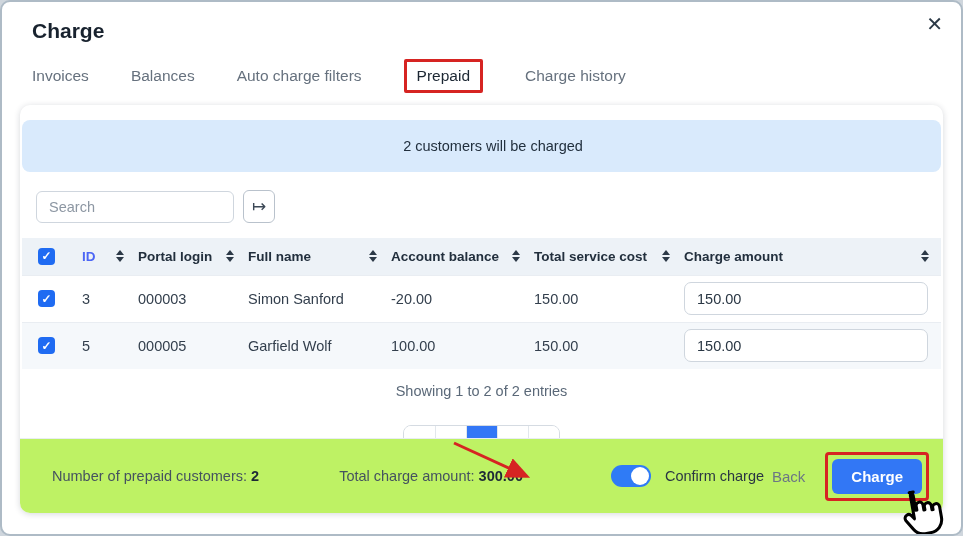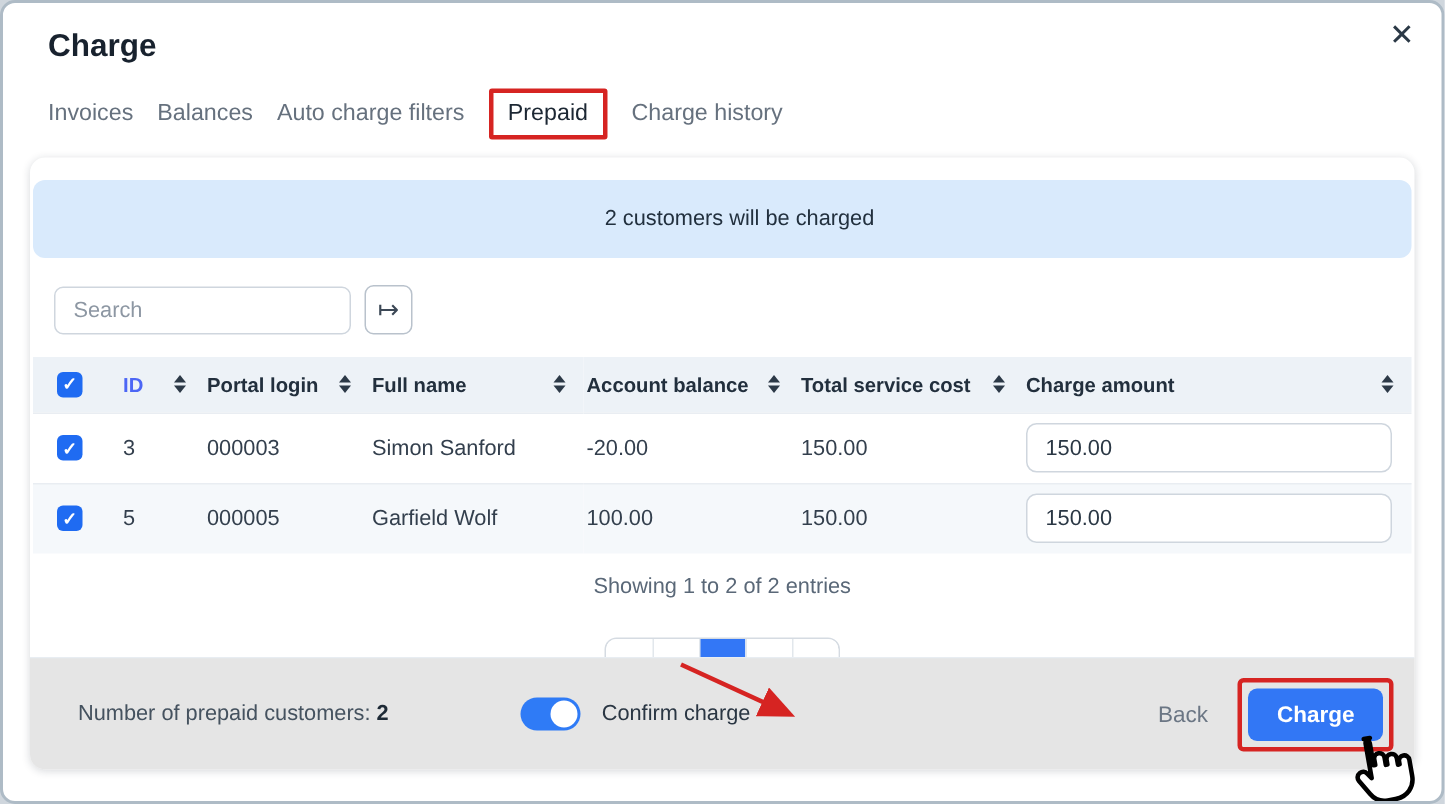--- a/index.html
+++ b/index.html
@@ -6,21 +6,21 @@
   html,body { width: 963px; height: 536px; background: #cfd6dd; font-family: "Liberation Sans", sans-serif; }
   .modal {
     position: relative; width: 963px; height: 536px; background: #fff;
     border: 2px solid #aebbc6; border-radius: 10px; overflow: hidden;
   }
   
   .modal-header { padding: 17px 30px 0; }
   .title { font-size: 21px; font-weight: 700; color: #18222e; }
   .close { position: absolute; top: 8px; right: 14px; font-size: 20px; color: #2b3946; cursor: pointer; padding: 4px; line-height: 1; }
   
-  .tabs { display: flex; align-items: center; gap: 16px; padding: 0 0 0 30px; margin-top: 16px; height: 34px; }
+  .tabs { display: flex; align-items: center; gap: 42px; padding: 0 0 0 30px; margin-top: 16px; height: 34px; }
   .tab { font-size: 15.5px; color: #66717e; padding: 6px 0; cursor: pointer; white-space: nowrap; }
   .tab.active { color: #1c2733; border: 3px solid #d62422; padding: 5px 10px; border-radius: 2px; }
   
   .card {
     position: absolute; left: 18px; right: 18px; top: 103px; bottom: 21px;
     background: #fff; border-radius: 10px; box-shadow: 0 1px 6px rgba(25,40,55,.18);
     padding: 15px 16px 0;
   }
   .banner {
     margin: 0 -14px; height: 52px; background: #d9eafc; border-radius: 8px;
@@ -55,21 +55,21 @@
   .paging-summary { font-size: 14.5px; color: #5a6878; }
   .pager { display: flex; border: 1px solid #d5dbe2; border-radius: 8px; overflow: hidden; }
   .pager button { width: 31px; height: 33px; background: #fff; border: none; border-left: 1px solid #e2e7ec; cursor: pointer; display: flex; align-items: center; justify-content: center; font-size: 14px; color: #3f4b59; font-family: inherit; }
   .pager button:first-child { border-left: none; }
   .pager button.active { background: #3377f6; color: #fff; font-weight: 500; }
   .pager svg { width: 15px; height: 15px; stroke: #5c666f; stroke-width: 2; fill: none; stroke-linecap: round; stroke-linejoin: round; }
   
   .card-footer {
     position: absolute; left: 0; right: 0; bottom: 0; height: 75px;
     border-top: 1px solid #e8edf2; display: flex; align-items: center; padding: 0 14px 0 32px;
-    font-size: 14.5px; color: #45525f; border-radius: 0 0 10px 10px; background: #e5e5e5;
+    font-size: 14.5px; color: #45525f; border-radius: 0 0 10px 10px; background: #bef264;
   }
   .stat-value { font-weight: 700; color: #1e2a36; }
   .total-group { margin-left: 80px; }
   .toggle { margin-left: 88px; width: 40px; height: 22px; border-radius: 11px; background: #2f7bf6; position: relative; cursor: pointer; flex: none; }
   .toggle .knob { position: absolute; top: 2px; right: 2px; width: 18px; height: 18px; border-radius: 50%; background: #fff; }
   .confirm-label { margin-left: 14px; color: #2a3643; text-align: center; }
   .footer-spacer { flex: 1; }
   .back-btn { color: #6b7684; font-size: 15px; background: none; border: none; cursor: pointer; margin-right: 20px; font-family: inherit; }
   .charge-frame { border: 3px solid #d62422; border-radius: 4px; padding: 4px; }
   .charge-btn { background: #3277f5; color: #fff; font-size: 15px; font-weight: 700; border: none; border-radius: 6px; padding: 9px 19px; cursor: pointer; font-family: inherit; }
@@ -234,20 +234,24 @@
             </svg>
           </button>
       </div>
     </div>
 
     <div class="card-footer">
       <span>
         <span>Number of prepaid customers:</span>
         <span class="stat-value">2</span>
       </span>
+      <span class="total-group">
+        <span>Total charge amount:</span>
+        <span class="stat-value">300.00</span>
+      </span>
       <div class="toggle">
           <div class="knob"></div>
         </div>
       <span class="confirm-label">Confirm charge</span>
       <span class="footer-spacer"></span>
       <button class="back-btn">Back</button>
       <span class="charge-frame">
         <button class="charge-btn">Charge</button>
       </span>
     </div>

